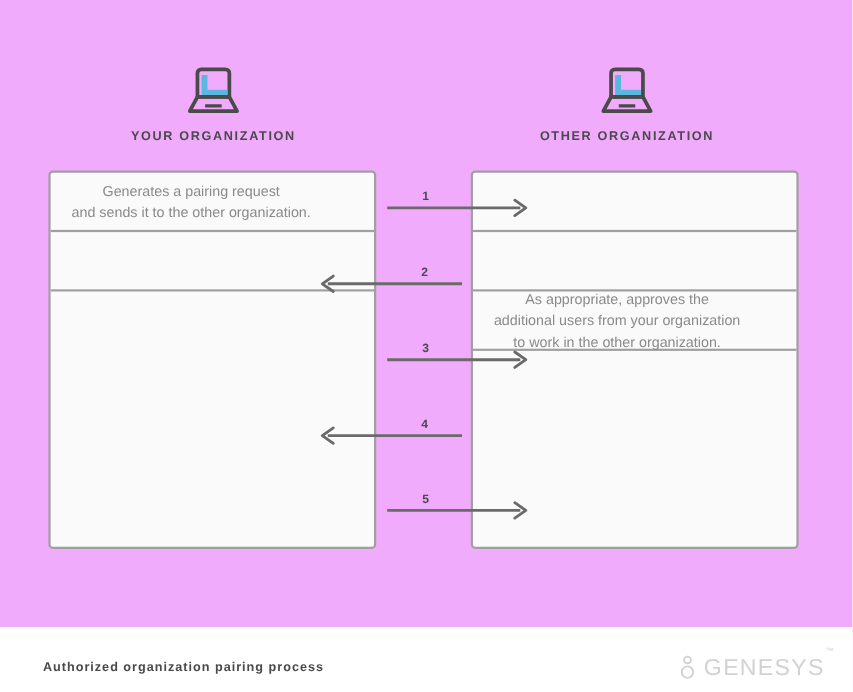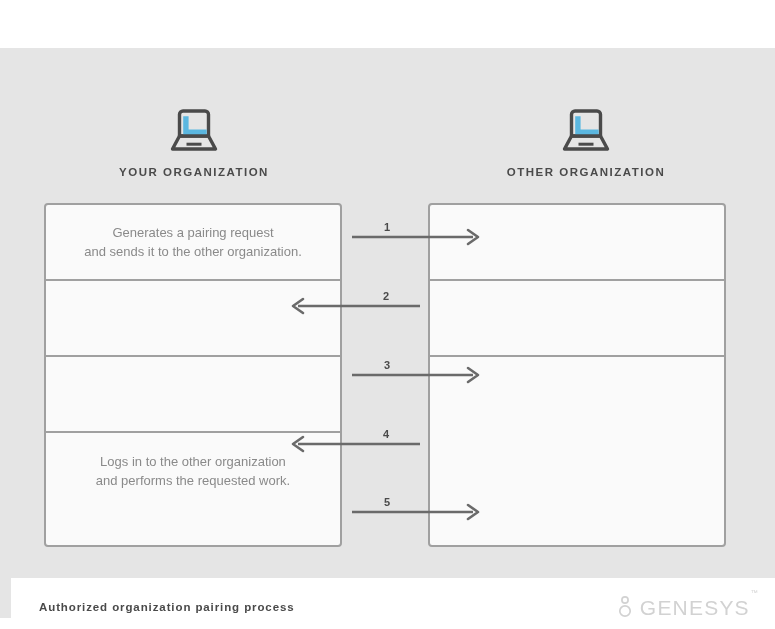--- a/index.html
+++ b/index.html
@@ -21,32 +21,31 @@
     background: #ffffff;
   }
 
   
   #stage {
     position: absolute;
     left: 0;
     top: 0;
     width: 775px;
     height: 570px;
-    background: #e5e5e5;
-    margin-top: 48px;
+    background: #f0abfc;
   }
 
   
   .col-head {
     position: absolute;
     width: 260px;
     text-align: center;
   }
   .col-head.left  { left: 64px;  top: 60px; }
-  .col-head.right { left: 456px; top: 60px; }
+  .col-head.right { left: 440px; top: 60px; }
 
   .laptop-icon {
     display: block;
     margin: 0 auto 0 auto;
     width: 52px;
     height: 46px;
   }
 
   .col-title {
     margin-top: 13px;
@@ -67,27 +66,26 @@
     border: 2px solid #a0a0a0;
     border-radius: 4px;
     box-sizing: border-box;
     background: #fafafa;
   }
   .proc-table.left  { left: 44px; }
   .proc-table.right { left: 428px; }
 
   .proc-row {
     position: relative;
-    height: 76px;
+    height: 54px;
     box-sizing: border-box;
     border-bottom: 2px solid #a0a0a0;
     display: flex;
     align-items: center;
-    justify-content: center;
-    padding: 0 8px;
+    padding: 0 19px;
   }
   .proc-row:last-child { border-bottom: none; }
 
   .proc-text {
     font-size: 13px;
     line-height: 1.48;
     color: #8a8a8a;
     text-align: center;
     white-space: pre-line;
   }
@@ -188,32 +186,33 @@
       <div class="proc-row">
         <span class="proc-text">Generates a pairing request
 and sends it to the other organization.</span>
       </div>
       <div class="proc-row">
         <span class="proc-text"></span>
       </div>
       <div class="proc-row">
         <span class="proc-text"></span>
       </div>
-      <div class="proc-row">
-        <span class="proc-text">Logs in to the other organization
-and performs the requested work.</span>
-      </div>
     </div>
 
     <div class="proc-table right">
       <div class="proc-row">
         <span class="proc-text"></span>
       </div>
       <div class="proc-row">
         <span class="proc-text"></span>
+      </div>
+      <div class="proc-row">
+        <span class="proc-text">As appropriate, approves the
+additional users from your organization
+to work in the other organization.</span>
       </div>
       <div class="proc-row">
         <span class="proc-text"></span>
       </div>
     </div>
 
     <svg id="arrow-layer" viewBox="0 0 775 570">
 
       <g>
         <line x1="352" y1="189" x2="473" y2="189" stroke="#6a6a6a" stroke-width="2.6"></line>

